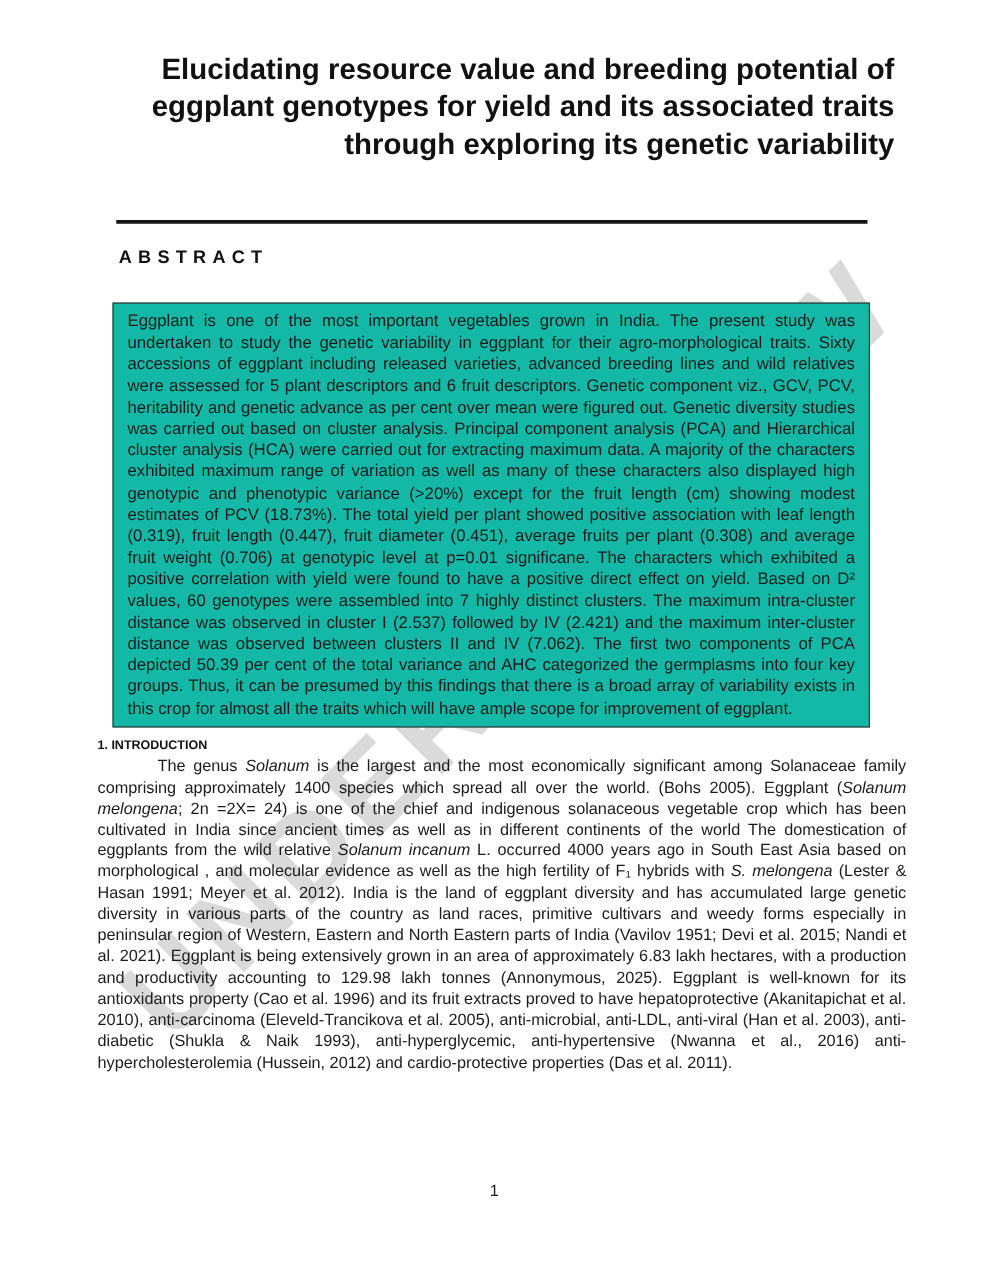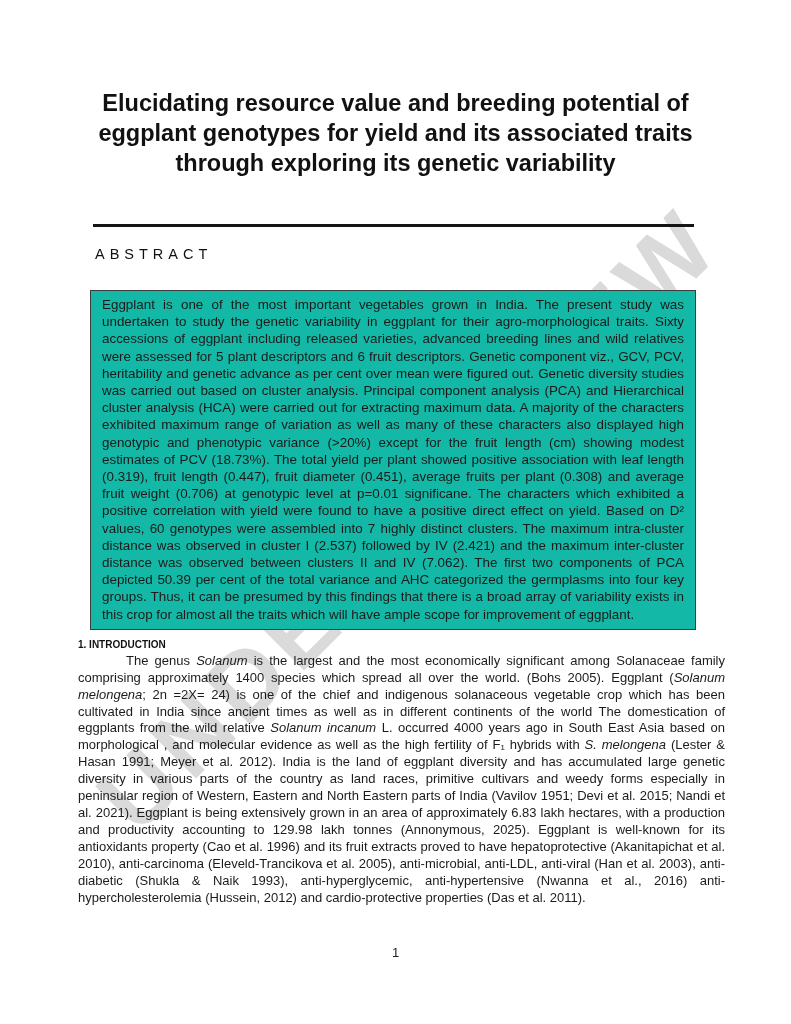--- a/index.html
+++ b/index.html
@@ -20,39 +20,39 @@
     font-size: 96px;
     font-weight: bold;
     letter-spacing: 7px;
     white-space: nowrap;
     color: #dadada;
     z-index: 0;
     user-select: none;
   }
   .content { position: relative; z-index: 1; }
   .paper-title {
-    margin: 88px auto 0;
+    margin: 40px auto 0;
     width: 640px;
-    text-align: center;
+    text-align: right;
     font-size: 23.5px;
     font-weight: bold;
     line-height: 30px;
     color: #111;
   }
   .divider-rule {
     margin: 46px 0 0 93px;
     width: 601px;
     border: 0;
     border-top: 3px solid #151515;
     height: 0;
   }
   .abstract-heading {
     margin: 19px 0 0 95px;
     font-size: 14.5px;
-    font-weight: normal;
+    font-weight: bold;
     letter-spacing: 5px;
     color: #111;
   }
   .abstract-box {
     box-sizing: border-box;
     margin: 28px 0 0 90px;
     width: 606px;
     border: 1.6px solid #3c3c3c;
     background: #14b8a6;
     padding: 5px 11px 6px 11px;

